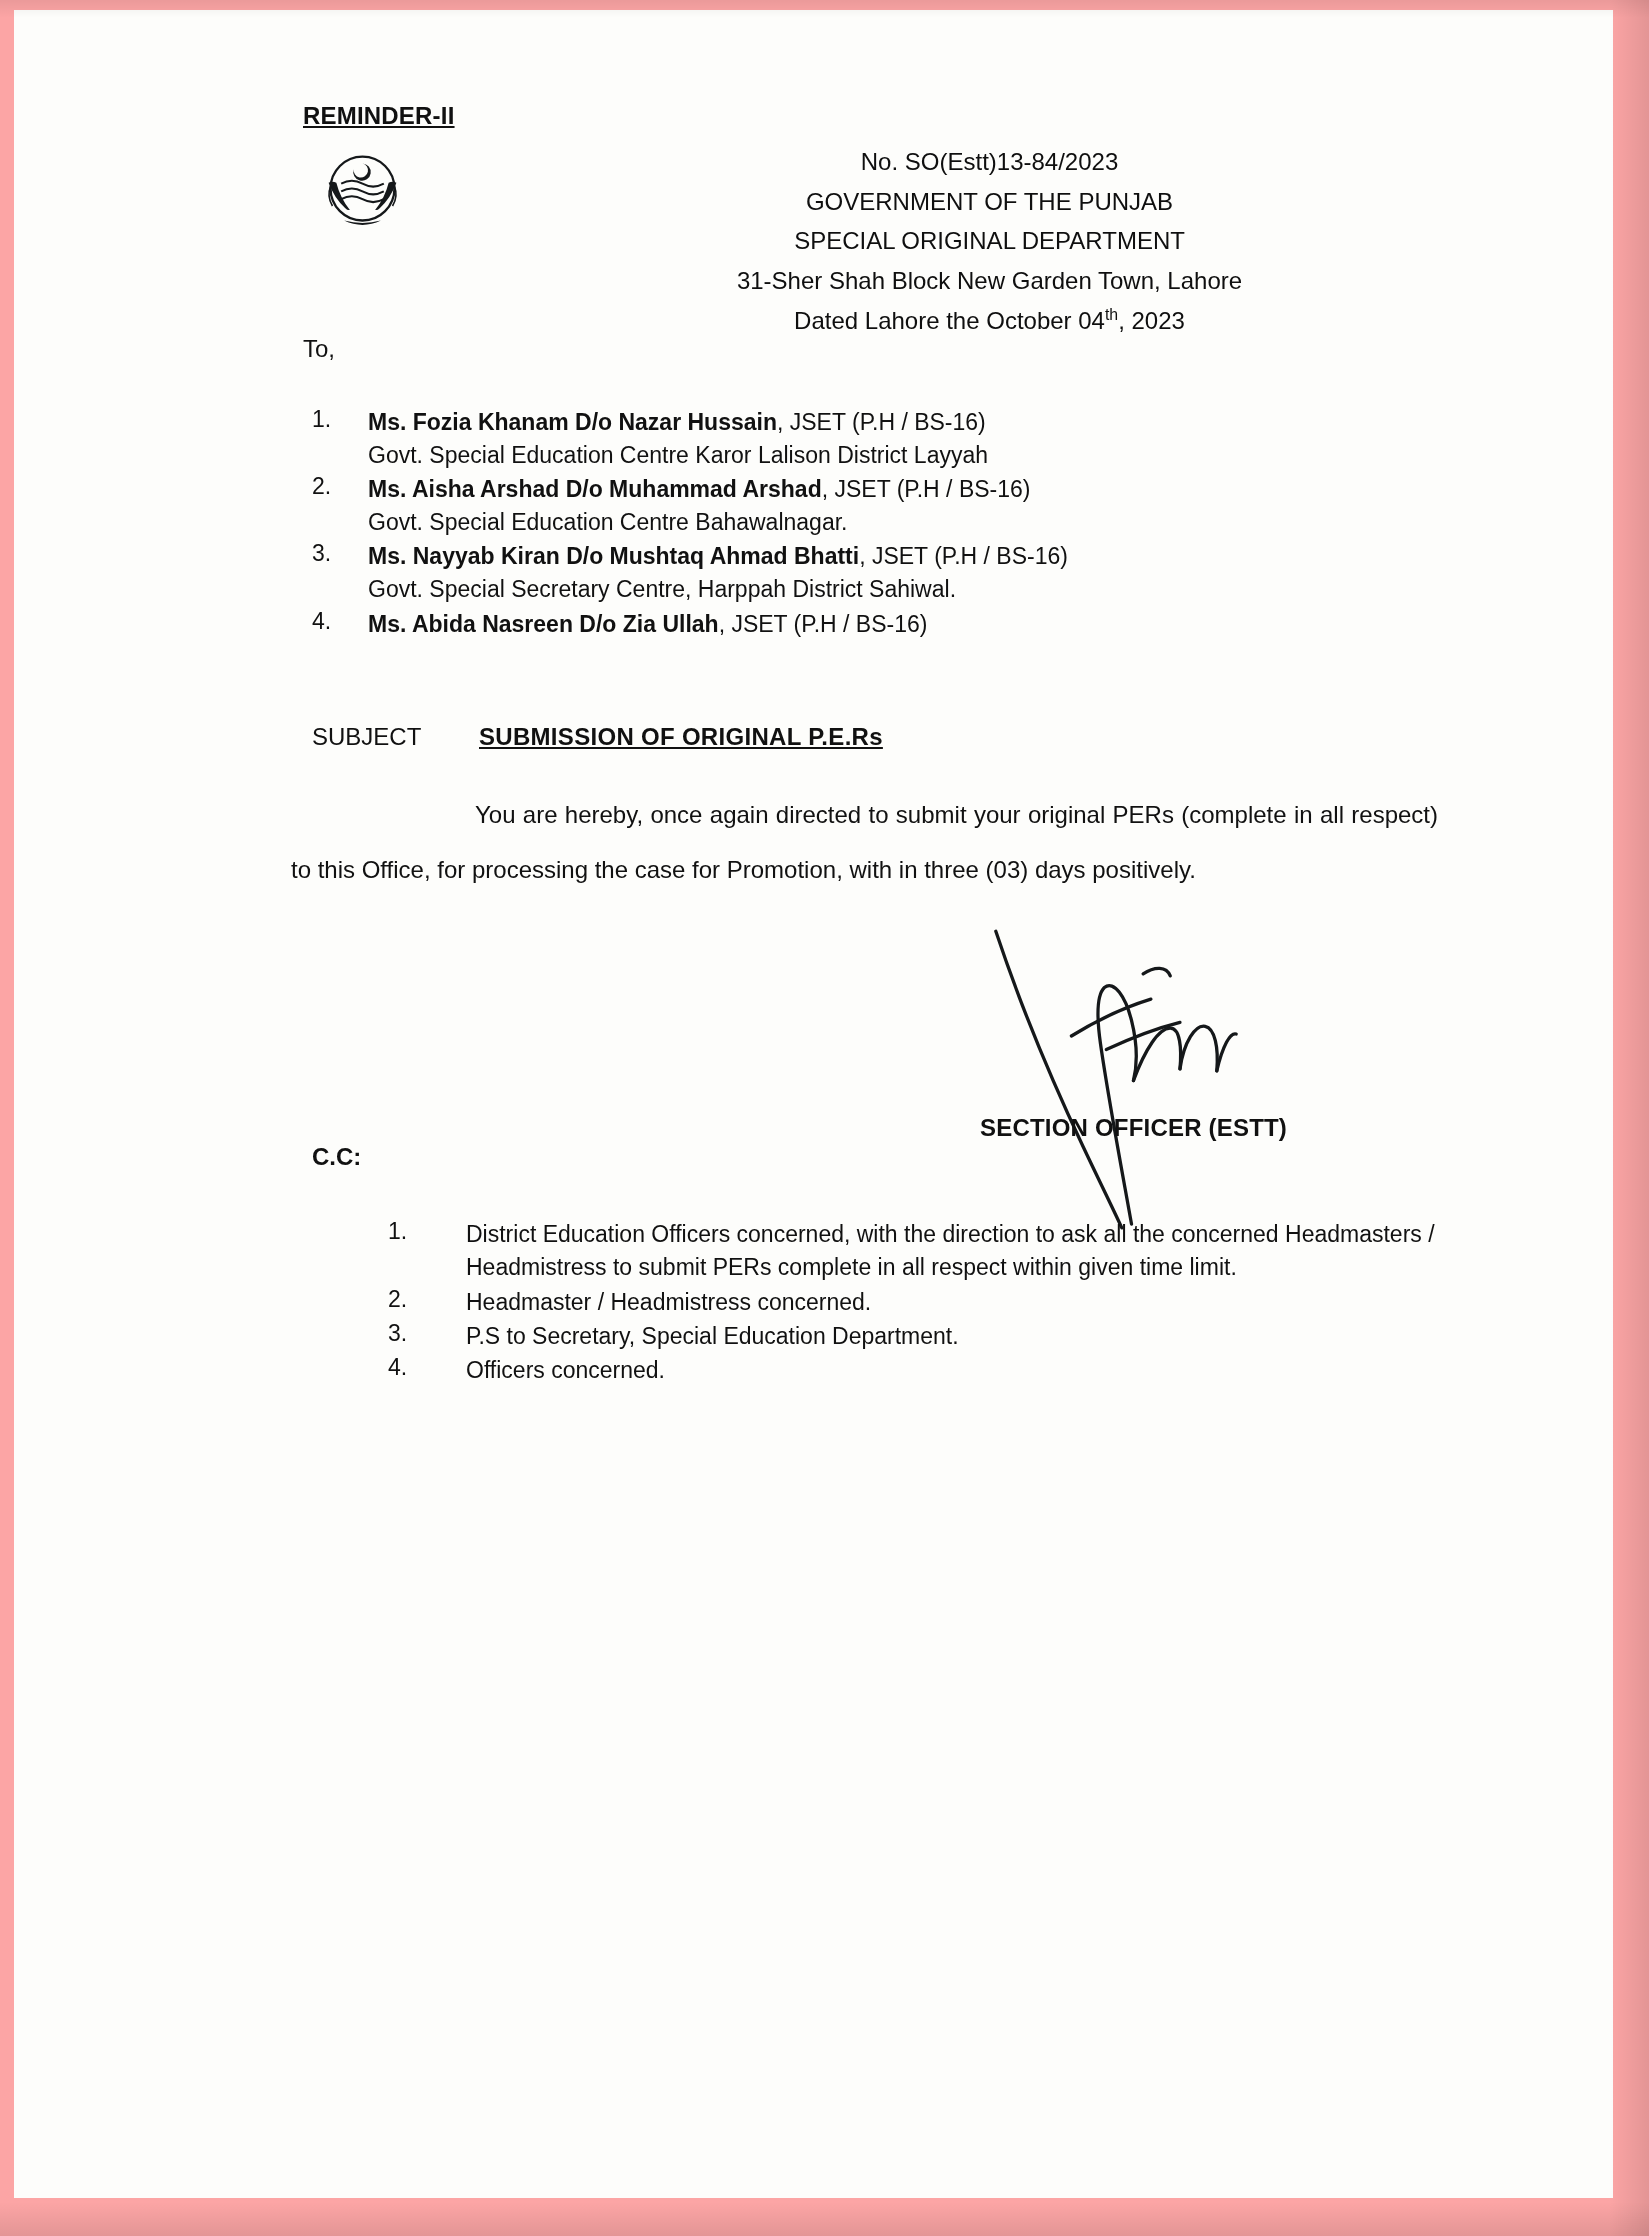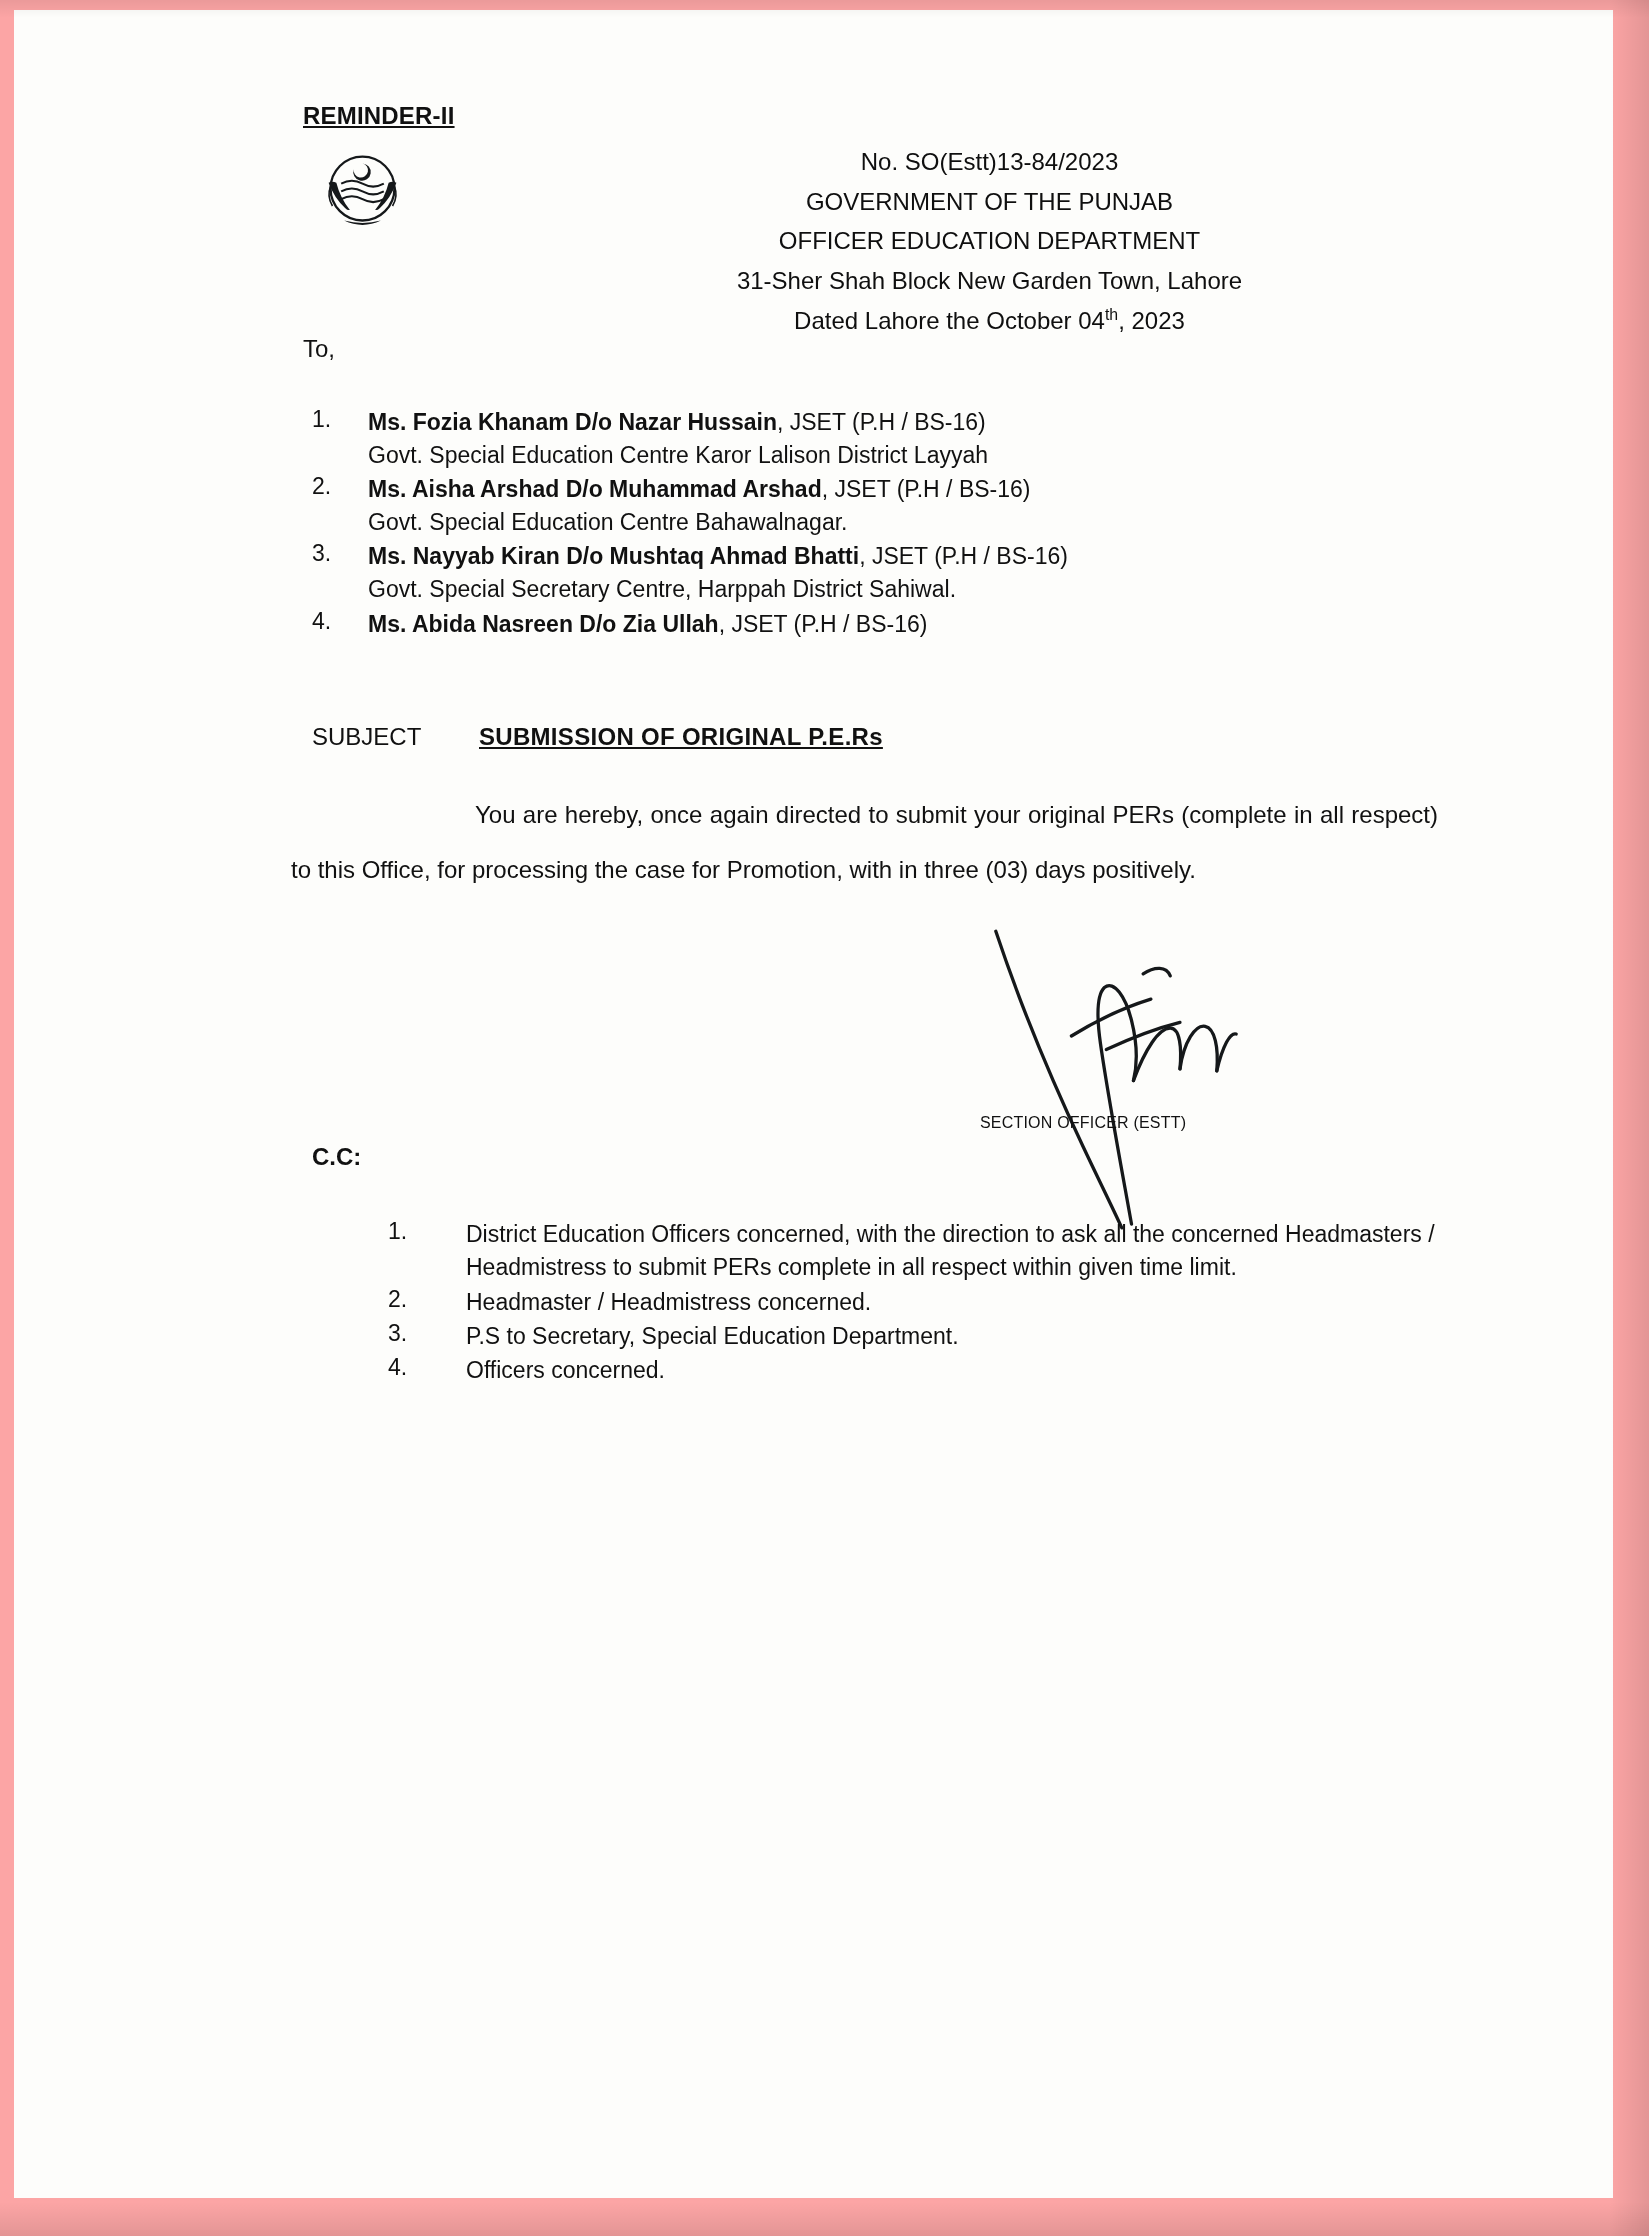--- a/index.html
+++ b/index.html
@@ -165,22 +165,22 @@
     left: 990px;
     top: 927px;
     width: 252px;
     height: 311px;
     pointer-events: none;
   }
   .sig-title {
     position: absolute;
     left: 980px;
     top: 1114px;
-    font-size: 16px;
-    font-weight: normal;
+    font-size: 24px;
+    font-weight: bold;
     color: #111;
     letter-spacing: 0.2px;
   }
 
   
   .cc-label {
     position: absolute;
     left: 312px;
     top: 1143px;
     font-size: 24px;
@@ -245,21 +245,21 @@
       <g stroke="#15181a" stroke-width="1.7" fill="none">
         <path d="M20 44 q-4 10 2 20"></path>
         <path d="M86 44 q4 10 -2 20"></path>
       </g>
     </svg>
   </div>
 
   <div class="header-block">
     <div>No. SO(Estt)13-84/2023</div>
     <div>GOVERNMENT OF THE PUNJAB</div>
-    <div>OFFICER EDUCATION DEPARTMENT</div>
+    <div>SPECIAL ORIGINAL DEPARTMENT</div>
     <div>31-Sher Shah Block New Garden Town, Lahore</div>
     <div><span>Dated Lahore the October 04</span><sup>th</sup><span>, 2023</span></div>
   </div>
 
   <div class="to-label">To,</div>
 
   <div class="recipients">
     <div class="rec-row">
       <div class="rec-num">1.</div>
       <div class="rec-body">

